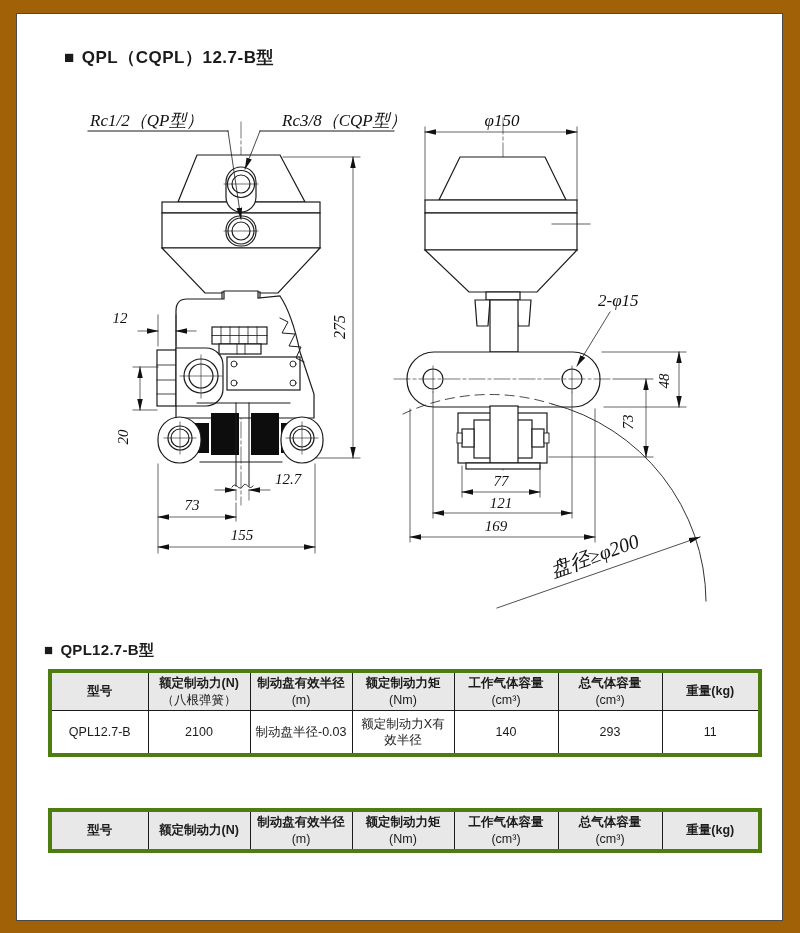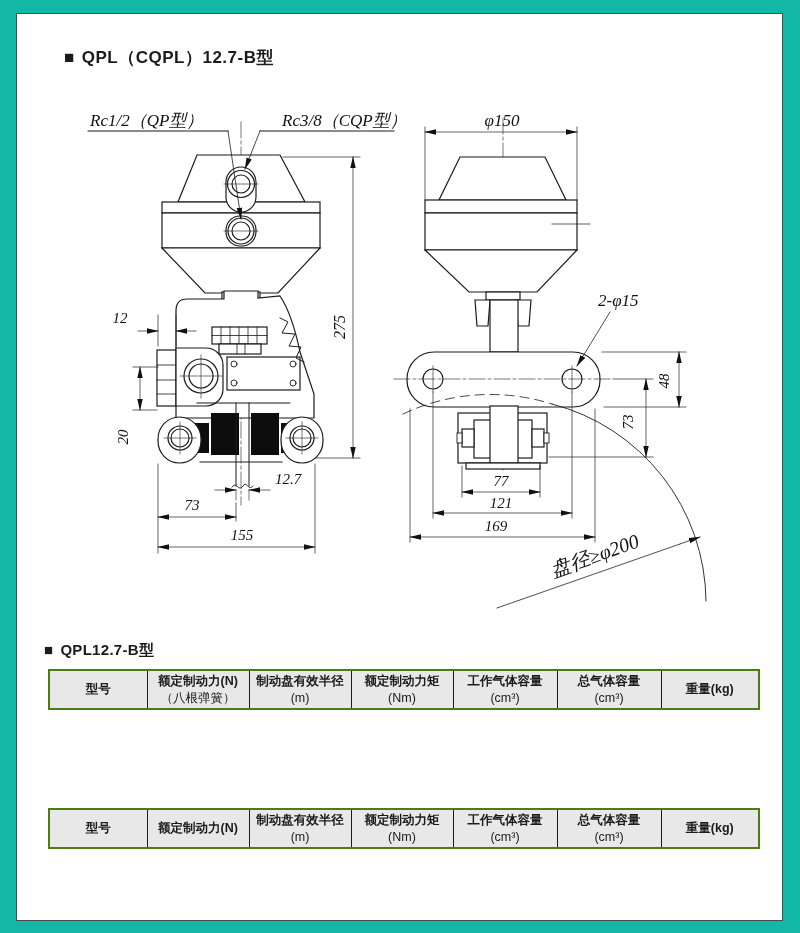--- a/index.html
+++ b/index.html
@@ -1,28 +1,28 @@
 <!DOCTYPE html>
 <html><head>
 <meta charset="utf-8">
 <style>
   html,body{margin:0;padding:0;background:#fff;}
-  .page{position:relative;width:800px;height:933px;background:#14b8a6;overflow:hidden;
+  .page{position:relative;width:800px;height:933px;background:#a16207;overflow:hidden;
         font-family:"Liberation Sans",sans-serif;color:#1b1b1b;}
   .frame{position:absolute;left:16px;top:13px;width:765px;height:906px;border:1.5px solid #4a4a4a;background:#fff;}
   .doc-title{position:absolute;left:64px;top:46px;font-size:17px;font-weight:bold;letter-spacing:.5px;}
   .sec-title{position:absolute;font-size:15px;font-weight:bold;letter-spacing:.3px;}
   .bullet{margin-right:7px;}
   svg text{font-family:"Liberation Serif","DejaVu Serif",serif;font-style:italic;fill:#111;}
   svg .cadtxt{font-size:16px;}
   svg .cadbig{font-size:17px;}
   svg .cadsm{font-size:15px;}
   svg .note{font-size:20px;}
   .spec-table{position:absolute;border-collapse:collapse;table-layout:fixed;background:#fff;
-              border:2px solid #4d7c0f;font-size:12.5px;}
+              border:4px solid #4d7c0f;font-size:12.5px;}
   .spec-table th,.spec-table td{border:1px solid #1b1b1b;text-align:center;vertical-align:middle;
               padding:2px 3px;line-height:1.3;overflow:hidden;}
   .spec-table th{background:#e8e8e8;font-weight:bold;height:33px;}
   .spec-table td{height:38px;font-weight:normal;}
   .h2{display:block;font-weight:normal;}
 </style>
 </head>
 <body>
 
 <div class="page">
@@ -242,20 +242,29 @@
     </colgroup>
     <tbody>
         <tr>
       <th><span>型号</span><span class="h2"></span></th>
       <th><span>额定制动力(N)</span><span class="h2">（八根弹簧）</span></th>
       <th><span>制动盘有效半径</span><span class="h2">(m)</span></th>
       <th><span>额定制动力矩</span><span class="h2">(Nm)</span></th>
       <th><span>工作气体容量</span><span class="h2">(cm³)</span></th>
       <th><span>总气体容量</span><span class="h2">(cm³)</span></th>
       <th><span>重量(kg)</span><span class="h2"></span></th>
+    </tr>
+    <tr>
+      <td>QPL12.7-B</td>
+      <td>2100</td>
+      <td>制动盘半径-0.03</td>
+      <td>额定制动力X有效半径</td>
+      <td>140</td>
+      <td>293</td>
+      <td>11</td>
     </tr>
   </tbody>
     </table>
 
   <div class="sec-title" style="left:56px;top:783px;margin-top:36px;">
     <span class="bullet">■</span><span>CQPL12.7-B型</span>
   </div>
   <table class="spec-table" style="left:48px;top:808px;width:710px;">
     <colgroup>
       <col style="width:98px">

